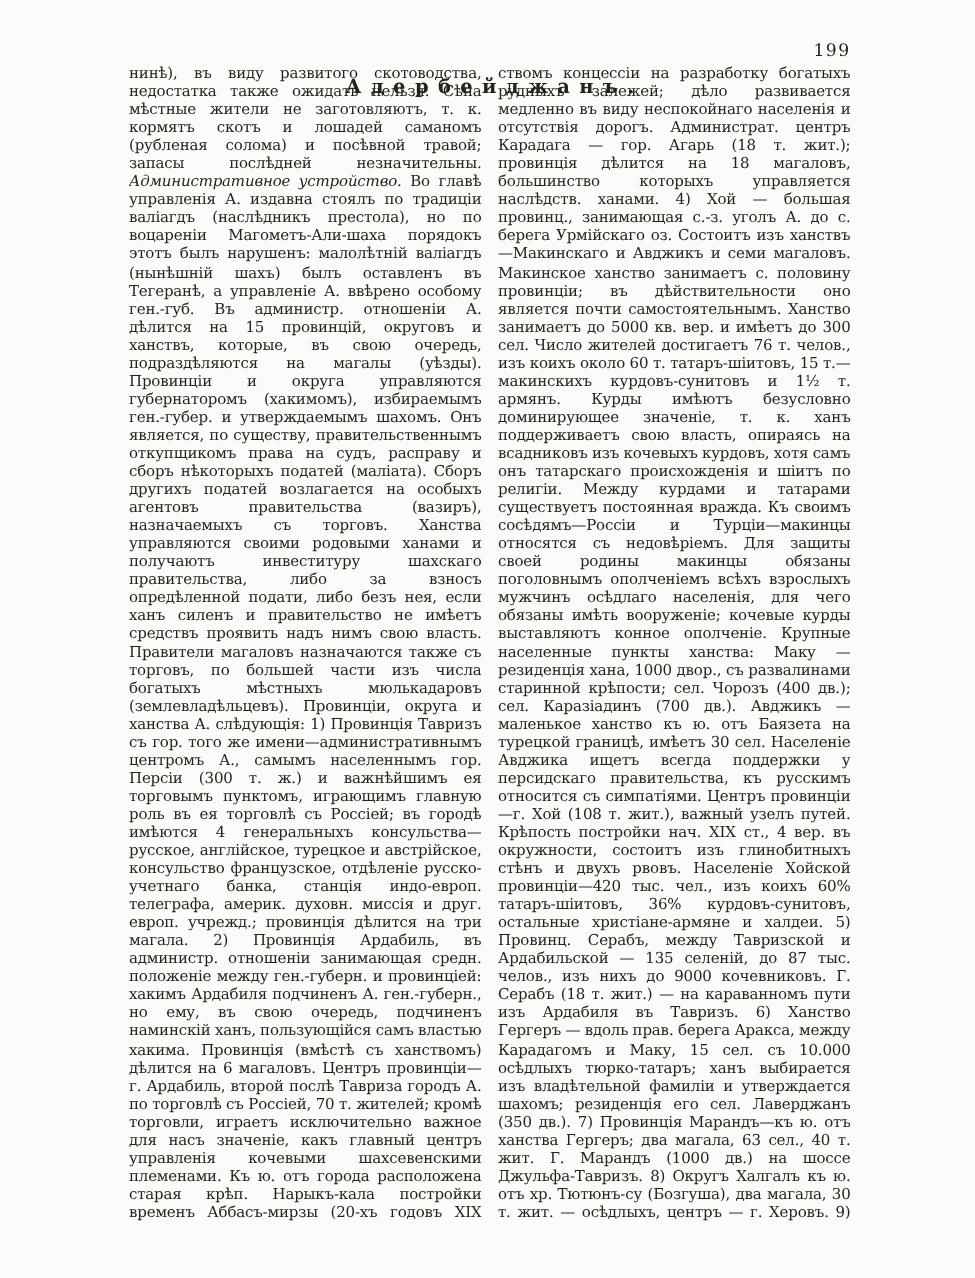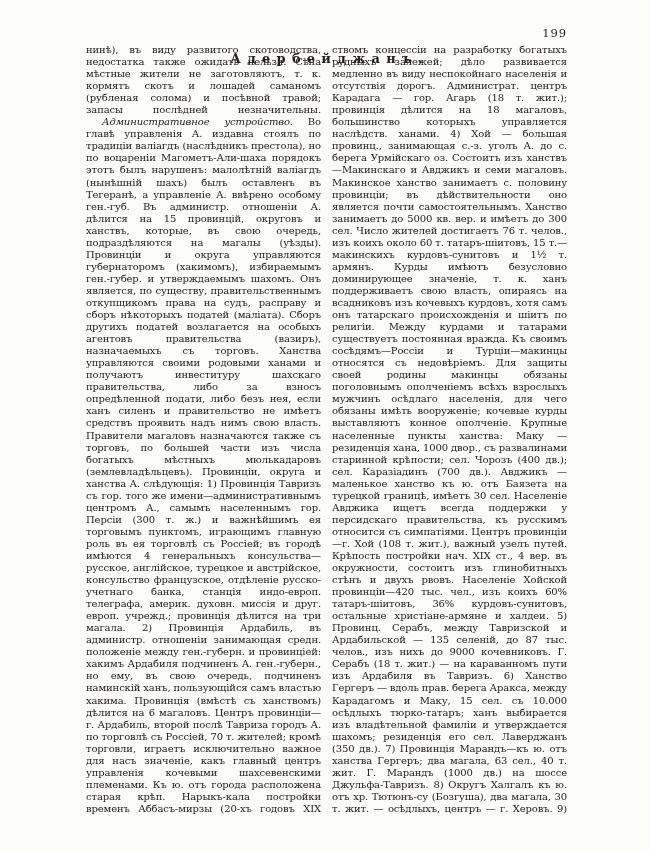--- a/index.html
+++ b/index.html
@@ -52,21 +52,20 @@
     min-width:0;
     text-align:justify;
     font-size:10px;
     line-height:12.05px;
     letter-spacing:-0.12px;
     word-spacing:-0.2px;
     overflow:hidden;
     hyphens:none;
   }
   .text-column em{
-    margin-left:16px;
   }
 </style>
 </head>
 <body>
 
 <div class="page">
 
   <div class="running-header">
     <div class="page-title">Адербейджанъ.</div>
     <div class="page-number">199</div>

